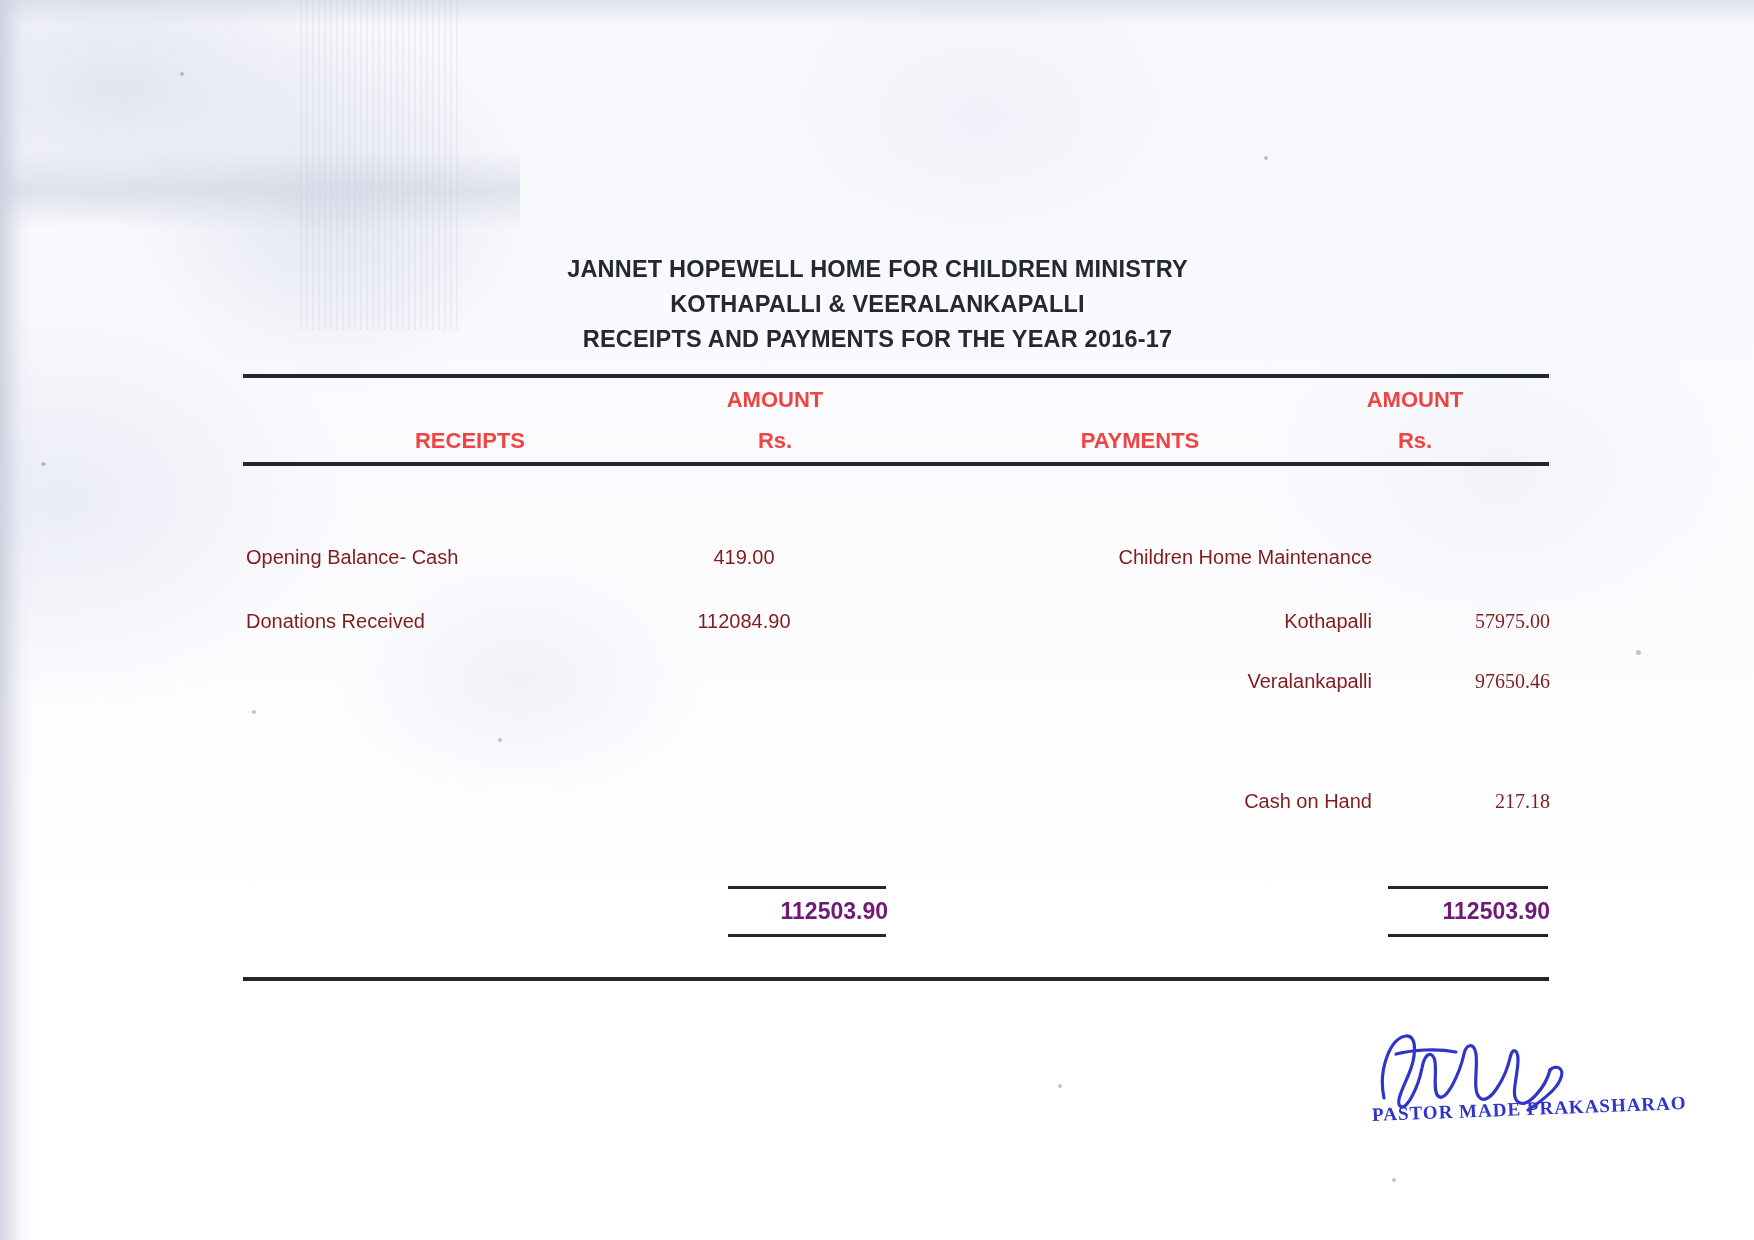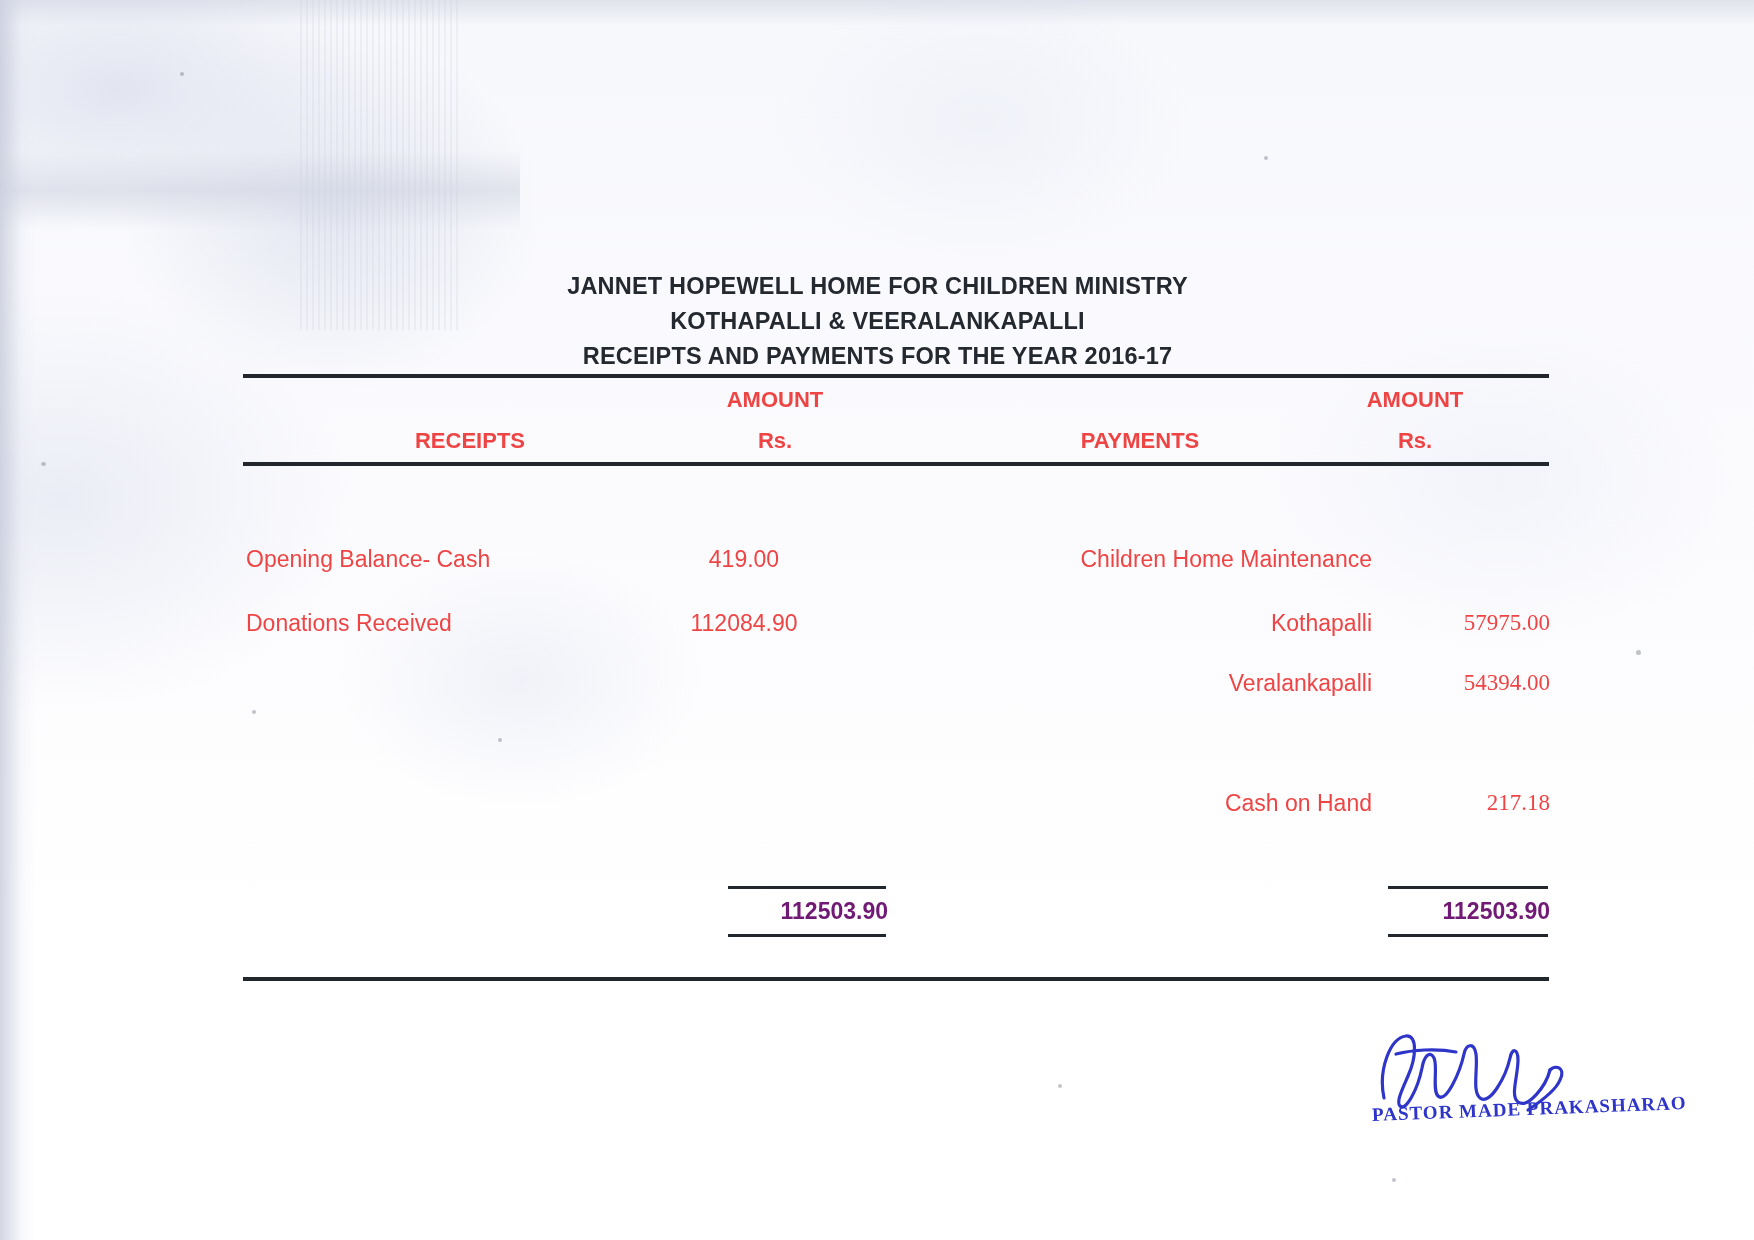--- a/index.html
+++ b/index.html
@@ -61,21 +61,20 @@
     inset: 0;
     color: #2b2f38;
   }
 
   .title-block {
     position: absolute;
     left: 240px;
     top: 252px;
     width: 1275px;
     text-align: center;
-    margin-top: 17px;
   }
   .title-line {
     font-weight: bold;
     font-size: 23.5px;
     letter-spacing: 0.2px;
     color: #24282f;
     line-height: 35px;
     white-space: nowrap;
   }
 
@@ -100,22 +99,22 @@
   .head-receipts   { left: 300px;  top: 428px; width: 340px; }
   .head-amount1    { left: 640px;  top: 387px; width: 270px; }
   .head-rs1        { left: 640px;  top: 428px; width: 270px; }
   .head-payments   { left: 1000px; top: 428px; width: 280px; }
   .head-amount2    { left: 1280px; top: 387px; width: 270px; }
   .head-rs2        { left: 1280px; top: 428px; width: 270px; }
 
   
   .cell {
     position: absolute;
-    font-size: 23px;
-    color: #ef4444;
+    font-size: 20px;
+    color: #7f1d1d;
     white-space: nowrap;
   }
   .cell.label-left  { left: 246px; width: 420px; text-align: left; }
   .cell.amt-left    { left: 600px; width: 288px; text-align: center; }
   .cell.label-right { left: 952px; width: 420px; text-align: right; }
   .cell.amt-right   { left: 1180px; width: 370px; text-align: right; font-family: Liberation Serif, serif; }
 
   .row-y1 { top: 546px; }
   .row-y2 { top: 610px; }
   .row-y3 { top: 670px; }
@@ -207,21 +206,21 @@
   <div class="cell label-left row-y2">Donations Received</div>
   <div class="cell amt-left row-y2">112084.90</div>
 
   <div class="cell label-right row-y1">Children Home Maintenance</div>
   <div class="cell amt-right row-y1"></div>
 
   <div class="cell label-right row-y2">Kothapalli</div>
   <div class="cell amt-right row-y2">57975.00</div>
 
   <div class="cell label-right row-y3">Veralankapalli</div>
-  <div class="cell amt-right row-y3">54394.00</div>
+  <div class="cell amt-right row-y3">97650.46</div>
 
   <div class="cell label-right row-y4">Cash on Hand</div>
   <div class="cell amt-right row-y4">217.18</div>
 
   <div class="total-rule l-over"></div>
   <div class="total left">112503.90</div>
   <div class="total-rule l-under"></div>
 
   <div class="total-rule r-over"></div>
   <div class="total right">112503.90</div>

